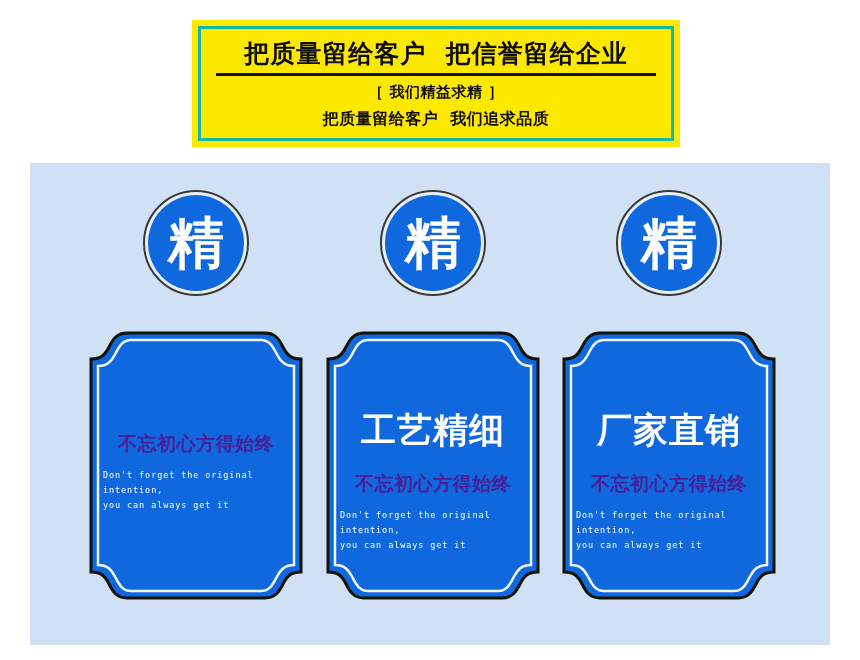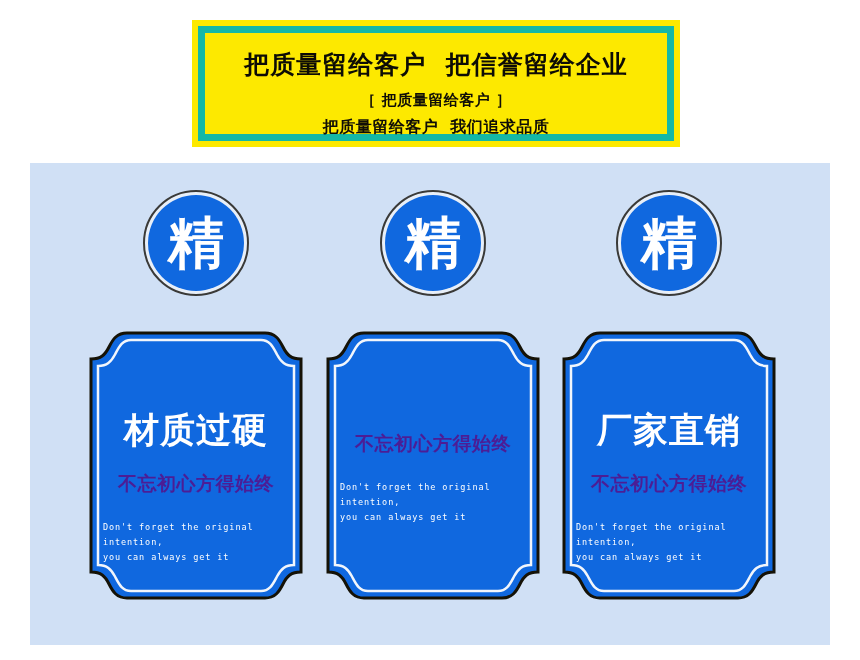--- a/index.html
+++ b/index.html
@@ -24,27 +24,27 @@
     height: 127px;
     background: #FDE900;
     box-sizing: border-box;
   }
   #banner-inner {
     position: absolute;
     left: 6px;
     top: 6px;
     right: 6px;
     bottom: 6px;
-    border: 7px solid #14b8a6;
+    border: 3px solid #14b8a6;
     box-sizing: border-box;
     display: flex;
     flex-direction: column;
     align-items: center;
-    justify-content: space-between;
-    padding-top: 16px;
+    justify-content: center;
+    padding-top: 1px;
   }
   #banner-title {
     font-size: 25px;
     font-weight: bold;
     color: #0d0c05;
     letter-spacing: 1px;
     line-height: 1.25;
     white-space: pre;
   }
   #banner-rule {
@@ -171,75 +171,75 @@
     letter-spacing: 0.5px;
     margin-top: 22px;
     white-space: pre;
   }
   .card-en {
     color: #ffffff;
     font-family: "DejaVu Sans Mono", "Liberation Mono", monospace;
     font-size: 8.5px;
     line-height: 1.75;
     letter-spacing: 0.9px;
-    margin-top: 25px;
+    margin-top: 13px;
     align-self: flex-start;
     padding-left: 16px;
     white-space: pre-line;
     text-align: left;
   }
 </style>
 </head>
 <body>
 
 <div id="banner">
   <div id="banner-inner">
     <div id="banner-title">把质量留给客户  把信誉留给企业</div>
     <div id="banner-rule"></div>
-    <div id="banner-sub1">［ 把质量留给客户 ］</div>
+    <div id="banner-sub1">［ 我们精益求精 ］</div>
     <div id="banner-sub2">把质量留给客户  我们追求品质</div>
   </div>
 </div>
 
 <div id="stage">
 
   <div class="column" id="col-0">
     <div class="badge">
       <div class="badge-ring"></div>
       <div class="badge-fill">
         <span class="badge-char">精</span>
       </div>
     </div>
     <div class="card">
       <svg viewBox="0 0 218 281" preserveAspectRatio="none">
         <path d="M4,34 C14,34 18,30 22,22 C26,14 30,8 40,8 L178,8 C188,8 192,14 196,22 C200,30 204,34 214,34 L214,247 C204,247 200,251 196,259 C192,267 188,273 178,273 L40,273 C30,273 26,267 22,259 C18,251 14,247 4,247 Z" fill="#1068DF" stroke="#151206" stroke-width="3"></path>
         <path d="M11,41 C20,41 24,37 28,29.5 C32,22 35,15 44,15 L174,15 C183,15 186,22 190,29.5 C194,37 198,41 207,41 L207,240 C198,240 194,244 190,251.5 C186,259 183,266 174,266 L44,266 C35,266 32,259 28,251.5 C24,244 20,240 11,240 Z" fill="none" stroke="#F2F6FC" stroke-width="2.5"></path>
       </svg>
       <div class="card-text">
-        <div class="card-title">材质过硬</div>
         <div class="card-sub">不忘初心方得始终</div>
         <div class="card-en">Don't forget the original intention,
 you can always get it</div>
       </div>
     </div>
   </div>
 
   <div class="column" id="col-1">
     <div class="badge">
       <div class="badge-ring"></div>
       <div class="badge-fill">
         <span class="badge-char">精</span>
       </div>
     </div>
     <div class="card">
       <svg viewBox="0 0 218 281" preserveAspectRatio="none">
         <path d="M4,34 C14,34 18,30 22,22 C26,14 30,8 40,8 L178,8 C188,8 192,14 196,22 C200,30 204,34 214,34 L214,247 C204,247 200,251 196,259 C192,267 188,273 178,273 L40,273 C30,273 26,267 22,259 C18,251 14,247 4,247 Z" fill="#1068DF" stroke="#151206" stroke-width="3"></path>
         <path d="M11,41 C20,41 24,37 28,29.5 C32,22 35,15 44,15 L174,15 C183,15 186,22 190,29.5 C194,37 198,41 207,41 L207,240 C198,240 194,244 190,251.5 C186,259 183,266 174,266 L44,266 C35,266 32,259 28,251.5 C24,244 20,240 11,240 Z" fill="none" stroke="#F2F6FC" stroke-width="2.5"></path>
       </svg>
       <div class="card-text">
+        <div class="card-title">工艺精细</div>
         <div class="card-sub">不忘初心方得始终</div>
         <div class="card-en">Don't forget the original intention,
 you can always get it</div>
       </div>
     </div>
   </div>
 
   <div class="column" id="col-2">
     <div class="badge">
       <div class="badge-ring"></div>

